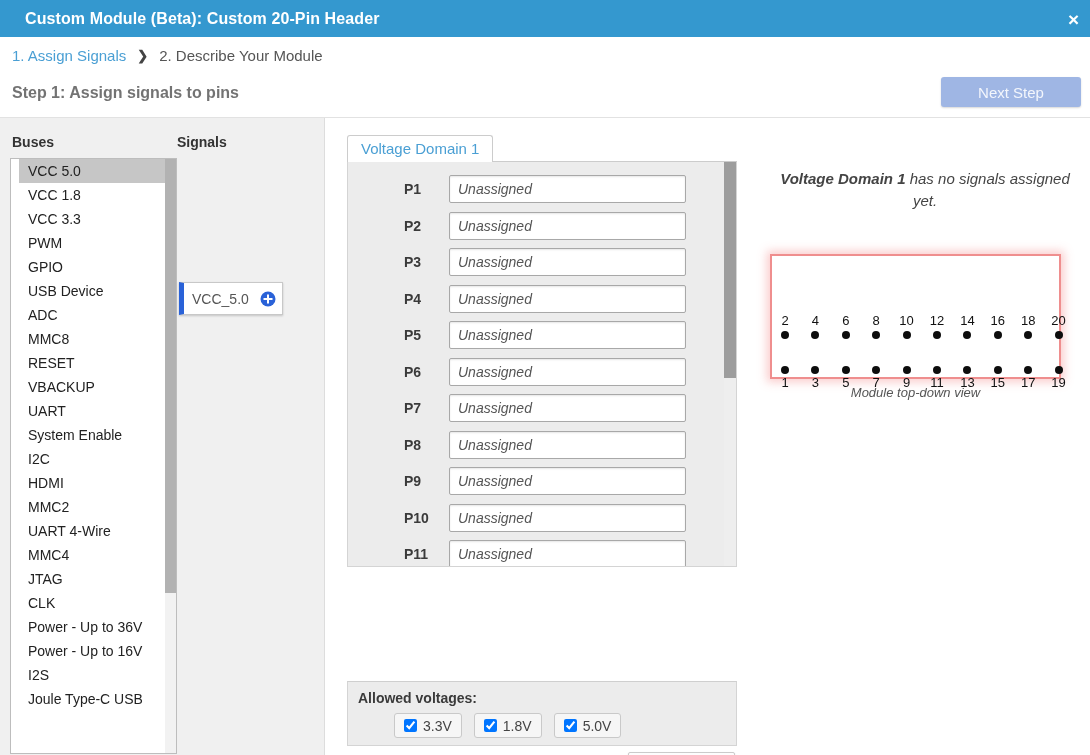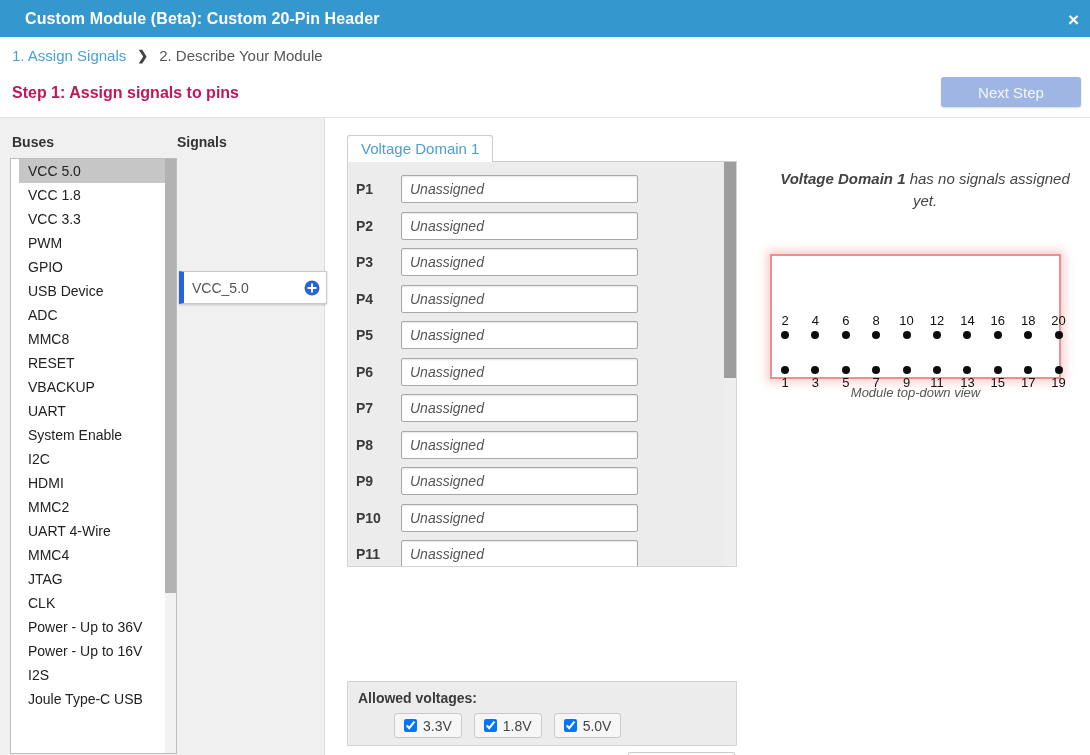--- a/index.html
+++ b/index.html
@@ -50,21 +50,21 @@
 
   
   #stepbar {
     position: absolute; left: 0; top: 73px;
     width: 1090px; height: 45px;
     background: #ffffff;
     border-bottom: 1px solid #e2e2e2;
   }
   #stepbar .step-title {
     position: absolute; left: 12px; top: 11px;
-    font-size: 16px; font-weight: bold; color: #be185d;
+    font-size: 16px; font-weight: bold; color: #737373;
   }
   #next-step-btn {
     position: absolute; right: 9px; top: 4px;
     width: 140px; height: 30px;
     background: #9fb6e4;
     color: #f3f6fc;
     border: none; border-radius: 3px;
     font-family: "Liberation Sans", sans-serif;
     font-size: 15px;
     cursor: default;
@@ -117,22 +117,22 @@
     background: #f2f2f2;
   }
   #buses-thumb {
     position: absolute; left: 0; top: 0;
     width: 11px; height: 434px;
     background: #b2b2b2;
   }
 
   
   #signal-item {
-    position: absolute; left: 179px; top: 153px;
-    width: 148px; height: 33px;
+    position: absolute; left: 179px; top: 164px;
+    width: 104px; height: 33px;
     background: #ffffff;
     border: 1px solid #c8c8c8;
     border-left: 5px solid #2a62d8;
     display: flex; align-items: center;
     box-shadow: 0 1px 2px rgba(0,0,0,0.18);
     cursor: pointer;
     justify-content: space-between;
   }
   #signal-item .sig-label {
     flex: 1; padding-left: 8px;
@@ -180,20 +180,21 @@
   }
   #pin-list {
     position: absolute; left: 0; top: 0;
     width: 379px;
     padding-top: 9px;
   }
   .pin-row {
     display: flex; align-items: center;
     height: 36.5px;
     padding-left: 8px;
+    margin-left: 48px;
   }
   .pin-row .pin-label {
     width: 45px;
     font-size: 14px; font-weight: bold; color: #3a3a3a;
     text-align: left;
   }
   .pin-row .pin-input {
     width: 237px; height: 28px;
     background: #ffffff;
     border: 1px solid #a8a8a8;

